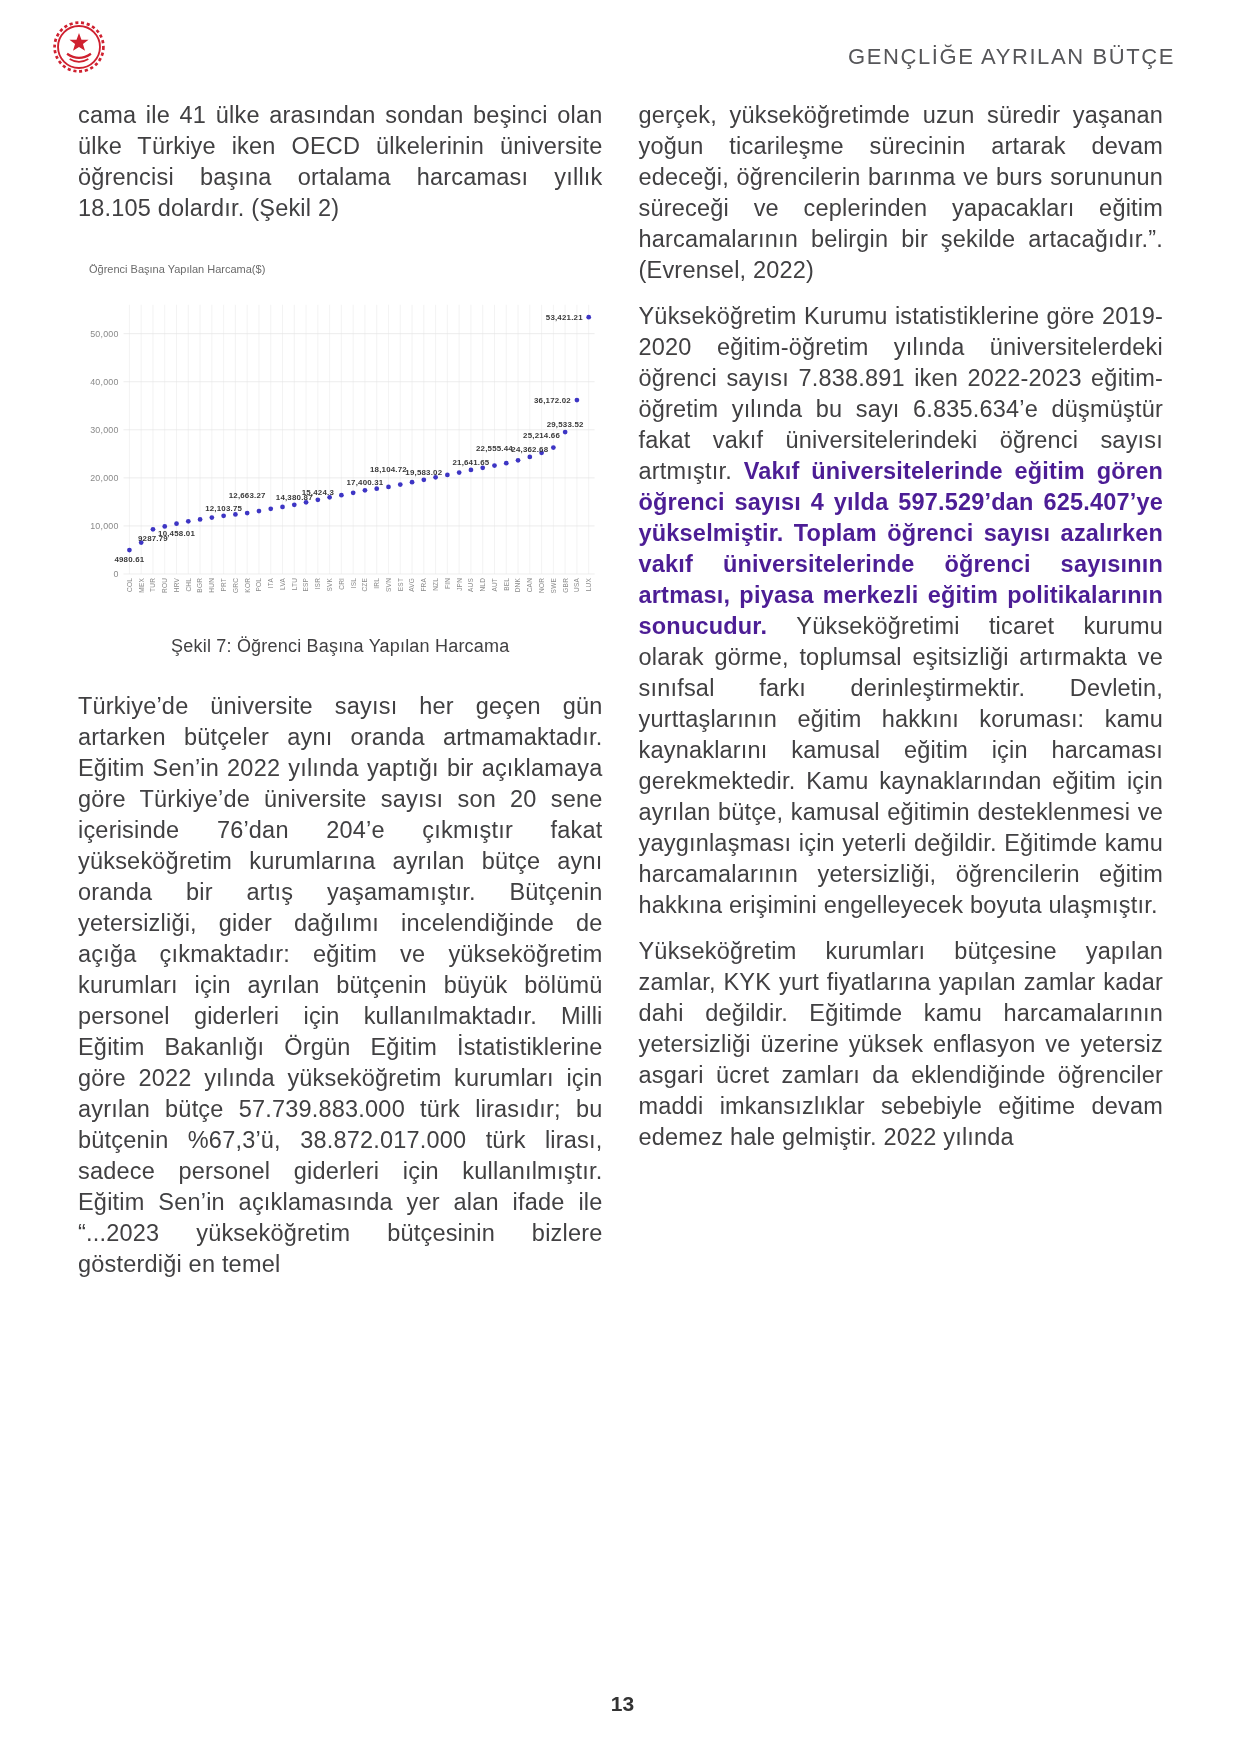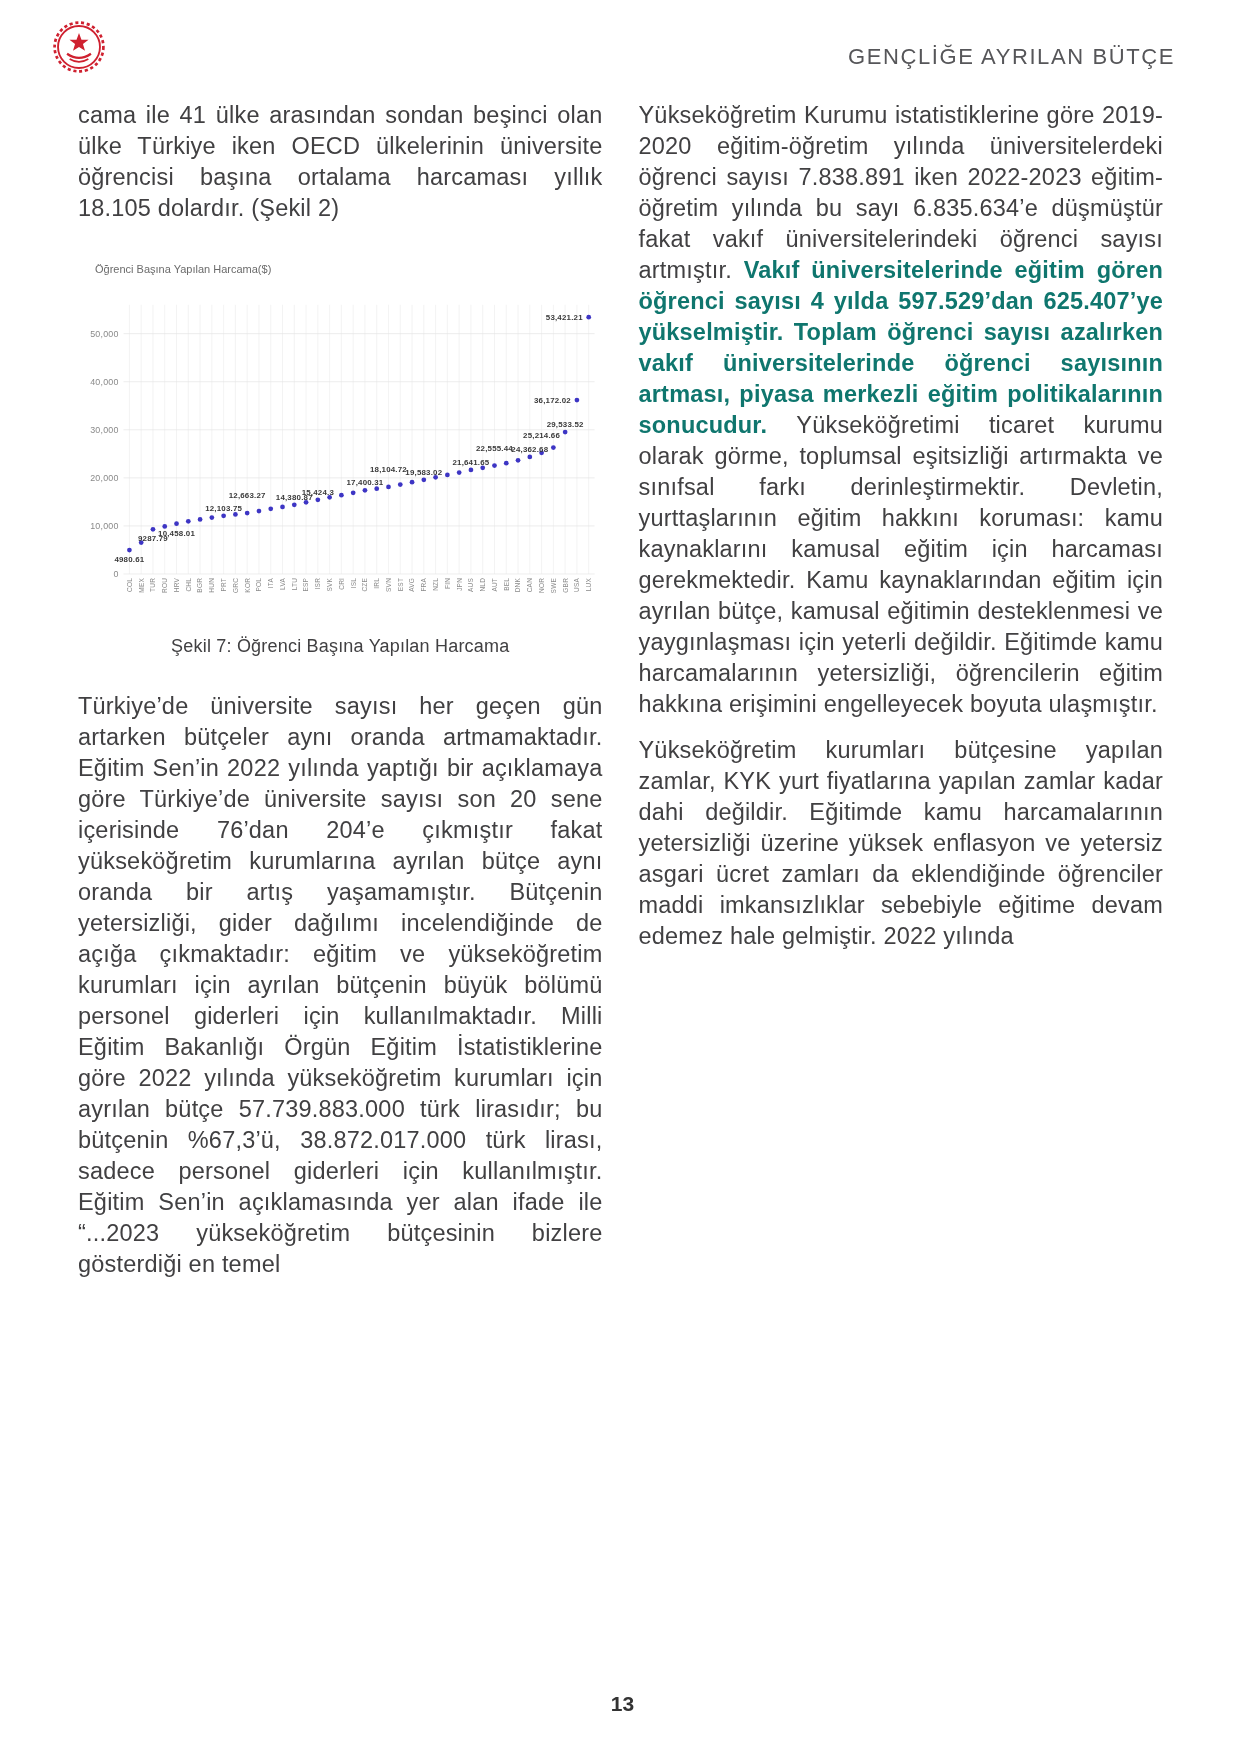--- a/index.html
+++ b/index.html
@@ -20,23 +20,23 @@
     margin-bottom:26px;
   }
   .logo{width:54px;height:54px;flex:0 0 auto;margin-left:-14px;margin-top:-4px;}
   .header-title{
     font-size:22px;letter-spacing:1.6px;color:#565659;
     padding-top:20px;font-weight:400;
   }
   .columns{display:flex;gap:36px;padding:0 12px;}
   .col{flex:1;font-size:23.5px;line-height:31px;text-align:justify;letter-spacing:0.2px;}
   .col p{margin:0 0 15px 0;}
-  b{color:#0f766e;font-weight:700;}
+  b{color:#4c1d95;font-weight:700;}
   .figure{margin:30px 0 6px 0;}
-  .legend{display:flex;align-items:center;gap:6px;font-size:11px;color:#6b6b6b;margin:0 0 2px 2px;letter-spacing:0;}
+  .legend{display:flex;align-items:center;font-size:11px;color:#6b6b6b;margin:0 0 2px 2px;letter-spacing:0;}
   .swatch{width:9px;height:9px;display:inline-block;flex:0 0 auto;}
   svg.chart{width:100%;height:auto;display:block;}
   .caption{
     text-align:center;font-size:18px;line-height:33px;color:#414042;
     margin:12px auto 28px auto;max-width:430px;letter-spacing:0.2px;
   }
   .footer{
     position:absolute;left:4px;right:0;bottom:38px;
     text-align:center;font-size:21px;font-weight:bold;color:#333;
   }
@@ -218,20 +218,21 @@
             <text x="498.15" y="117.30733142857146" text-anchor="end" font-size="8" font-weight="bold" fill="#3a3a3a">36,172.02</text>
             <text x="510.04999999999995" y="33.52555142857142" text-anchor="end" font-size="8" font-weight="bold" fill="#3a3a3a">53,421.21</text>
           </svg>
         <div class="caption">Şekil 7: Öğrenci Başına Yapılan Harcama</div>
       </div>
 
       <p>Türkiye’de üniversite sayısı her geçen gün artarken bütçeler aynı oranda artmamaktadır. Eğitim Sen’in 2022 yılında yaptığı bir açıklamaya göre Türkiye’de üniversite sayısı son 20 sene içerisinde 76’dan 204’e çıkmıştır fakat yükseköğretim kurumlarına ayrılan bütçe aynı oranda bir artış yaşamamıştır. Bütçenin yetersizliği, gider dağılımı incelendiğinde de açığa çıkmaktadır: eğitim ve yükseköğretim kurumları için ayrılan bütçenin büyük bölümü personel giderleri için kullanılmaktadır. Milli Eğitim Bakanlığı Örgün Eğitim İstatistiklerine göre 2022 yılında yükseköğretim kurumları için ayrılan bütçe 57.739.883.000 türk lirasıdır; bu bütçenin %67,3’ü, 38.872.017.000 türk lirası, sadece personel giderleri için kullanılmıştır. Eğitim Sen’in açıklamasında yer alan ifade ile “...2023 yükseköğretim bütçesinin bizlere gösterdiği en temel</p>
     </div>
 
     <div class="col">
+      <p>gerçek, yükseköğretimde uzun süredir yaşanan yoğun ticarileşme sürecinin artarak devam edeceği, öğrencilerin barınma ve burs sorununun süreceği ve ceplerinden yapacakları eğitim harcamalarının belirgin bir şekilde artacağıdır.”. (Evrensel, 2022)</p>
       <p><span>Yükseköğretim Kurumu istatistiklerine göre 2019-2020 eğitim-öğretim yılında üniversitelerdeki öğrenci sayısı 7.838.891 iken 2022-2023 eğitim-öğretim yılında bu sayı 6.835.634’e düşmüştür fakat vakıf üniversitelerindeki öğrenci sayısı artmıştır. </span><b>Vakıf üniversitelerinde eğitim gören öğrenci sayısı 4 yılda 597.529’dan 625.407’ye yükselmiştir. Toplam öğrenci sayısı azalırken vakıf üniversitelerinde öğrenci sayısının artması, piyasa merkezli eğitim politikalarının sonucudur. </b><span>Yükseköğretimi ticaret kurumu olarak görme, toplumsal eşitsizliği artırmakta ve sınıfsal farkı derinleştirmektir. Devletin, yurttaşlarının eğitim hakkını koruması: kamu kaynaklarını kamusal eğitim için harcaması gerekmektedir. Kamu kaynaklarından eğitim için ayrılan bütçe, kamusal eğitimin desteklenmesi ve yaygınlaşması için yeterli değildir. Eğitimde kamu harcamalarının yetersizliği, öğrencilerin eğitim hakkına erişimini engelleyecek boyuta ulaşmıştır.</span></p>
       <p>Yükseköğretim kurumları bütçesine yapılan zamlar, KYK yurt fiyatlarına yapılan zamlar kadar dahi değildir. Eğitimde kamu harcamalarının yetersizliği üzerine yüksek enflasyon ve yetersiz asgari ücret zamları da eklendiğinde öğrenciler maddi imkansızlıklar sebebiyle eğitime devam edemez hale gelmiştir. 2022 yılında</p>
     </div>
 
   </div>
 
   <div class="footer">13</div>
 </div>
 
 </body></html>

